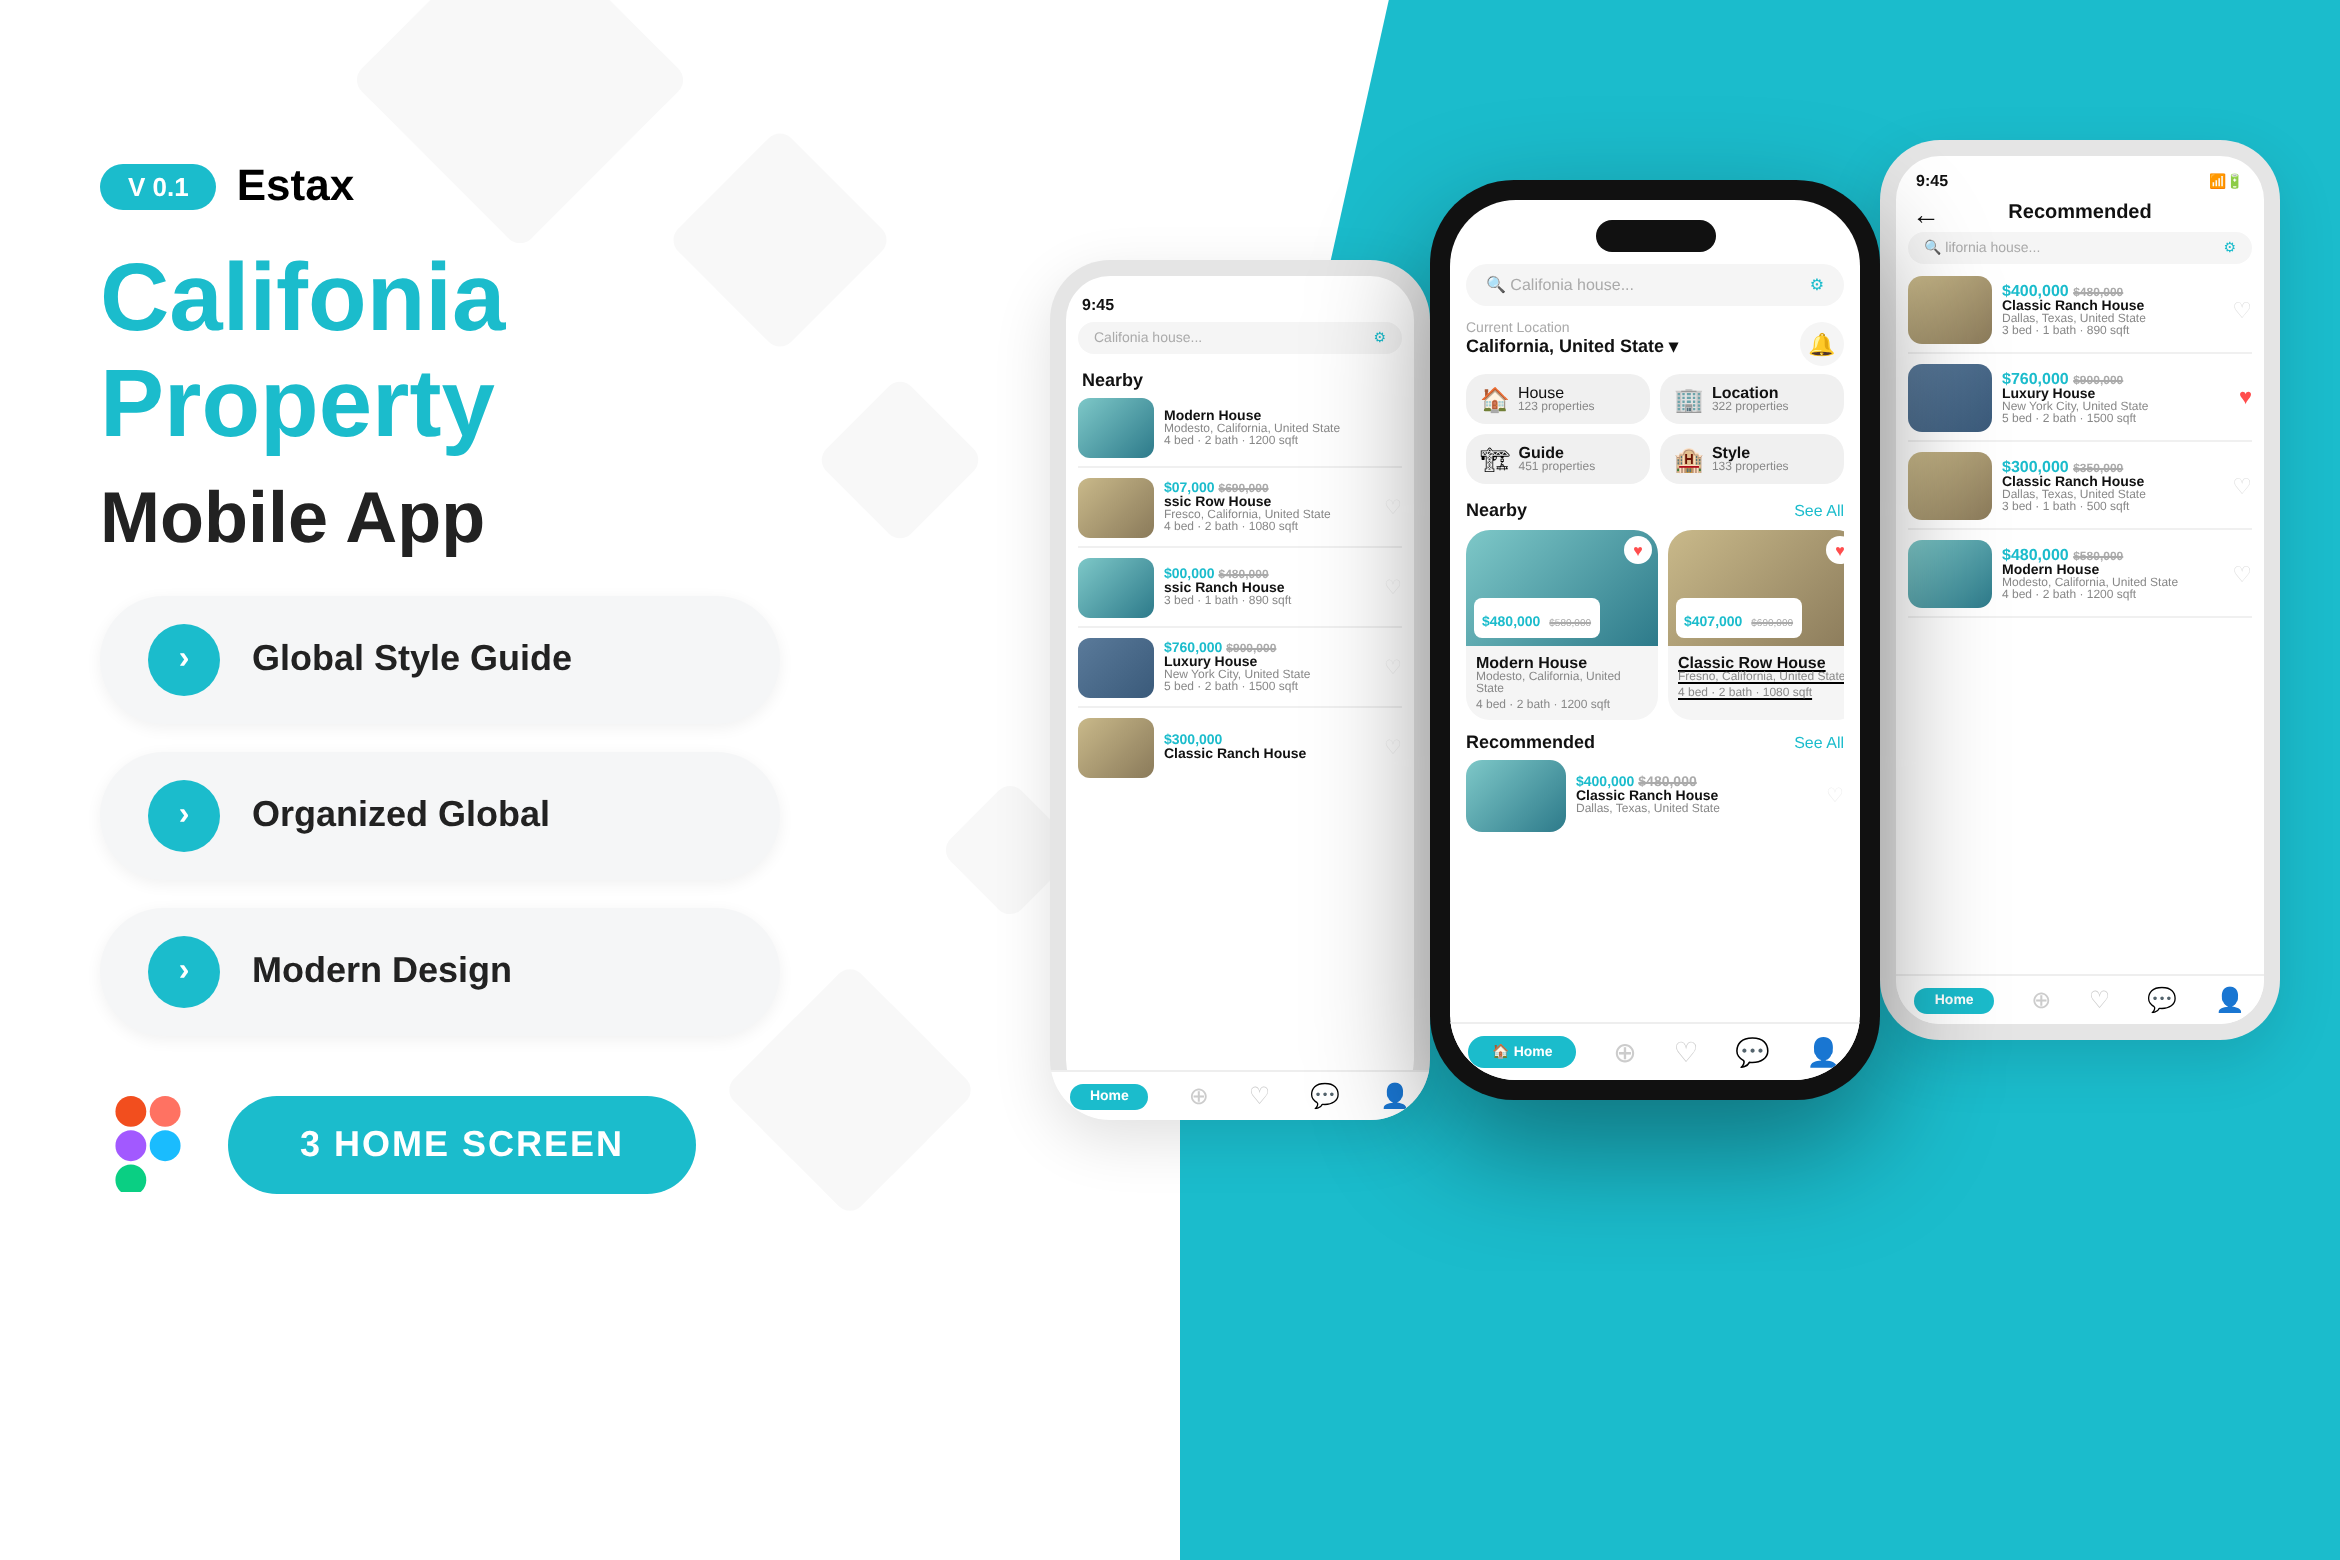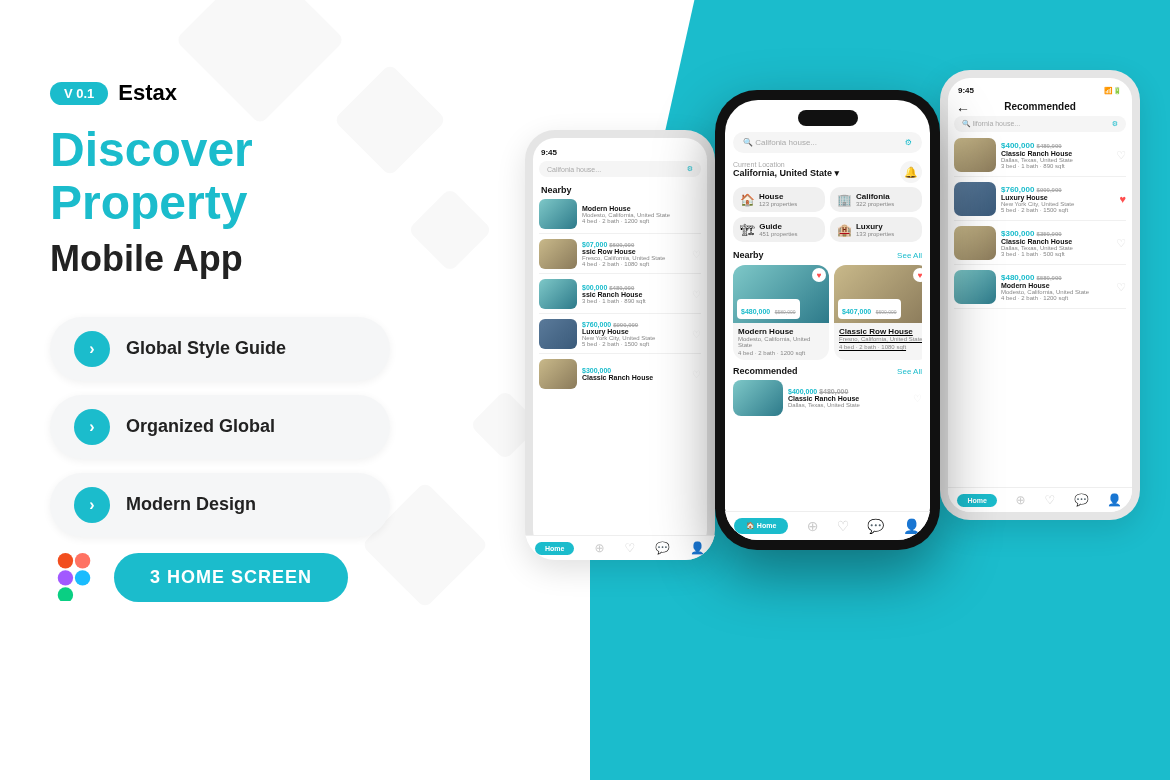--- a/index.html
+++ b/index.html
@@ -75,21 +75,21 @@
       font-size: 48px;
       font-weight: 800;
       color: #1bbccc;
       line-height: 1.1;
       margin-bottom: 8px;
     }
     .subheadline {
       font-size: 36px;
       font-weight: 700;
       color: #222;
-      margin-bottom: 37px;
+      margin-bottom: 18px;
     }
 
     .feature-item {
       display: flex;
       align-items: center;
       background: #f5f6f7;
       border-radius: 50px;
       padding: 14px 24px;
       margin-bottom: 14px;
       width: 340px;
@@ -111,21 +111,21 @@
     }
     .feature-label {
       font-size: 18px;
       font-weight: 600;
       color: #222;
     }
 
     .bottom-row {
       display: flex;
       align-items: center;
-      margin-top: 16px;
+      margin-top: 30px;
       gap: 16px;
     }
     .figma-icon {
       width: 48px;
       height: 48px;
     }
     .cta-button {
       background: #1bbccc;
       color: white;
       border-radius: 30px;
@@ -149,21 +149,21 @@
   <div class="hex-shape" style="width:90px;height:90px;top:500px;left:380px;"></div>
   <div class="hex-shape" style="width:50px;height:50px;top:400px;left:480px;"></div>
 </div>
 
 <div class="left-content">
   <div class="version-row">
     <span class="version-badge">V 0.1</span>
     <span class="brand-name">Estax</span>
   </div>
 
-  <div class="headline">Discover Property</div>
+  <div class="headline">Califonia Property</div>
   <div class="subheadline">Mobile App</div>
 
   <div class="feature-item">
     <div class="feature-icon">›</div>
     <span class="feature-label">Global Style Guide</span>
   </div>
 
   <div class="feature-item">
     <div class="feature-icon">›</div>
     <span class="feature-label">Organized Global</span>
@@ -279,42 +279,42 @@
             <div style="font-size:7px;color:#aaa;">Current Location</div>
             <div style="font-size:9px;font-weight:700;color:#111;">California, United State ▾</div>
           </div>
           <div style="width:22px;height:22px;border-radius:50%;background:#f5f5f5;display:flex;align-items:center;justify-content:center;font-size:11px;">🔔</div>
         </div>
 
         <div style="display:grid;grid-template-columns:1fr 1fr;gap:5px;margin-bottom:8px;">
           <div style="background:#f0f0f0;border-radius:10px;padding:5px 7px;display:flex;align-items:center;gap:4px;">
             <span style="font-size:12px;">🏠</span>
             <div>
-              <div style="font-size:8px;font-weight:700;color:#111;">House</div>
+              <div style="font-size:8px;font-weight:400;color:#111;">House</div>
               <div style="font-size:6px;color:#888;">123 properties</div>
             </div>
           </div>
           <div style="background:#f0f0f0;border-radius:10px;padding:5px 7px;display:flex;align-items:center;gap:4px;">
             <span style="font-size:12px;">🏢</span>
             <div>
-              <div style="font-size:8px;font-weight:700;color:#111;">Califonia</div>
+              <div style="font-size:8px;font-weight:700;color:#111;">Location</div>
               <div style="font-size:6px;color:#888;">322 properties</div>
             </div>
           </div>
           <div style="background:#f0f0f0;border-radius:10px;padding:5px 7px;display:flex;align-items:center;gap:4px;">
             <span style="font-size:12px;">🏗</span>
             <div>
               <div style="font-size:8px;font-weight:700;color:#111;">Guide</div>
               <div style="font-size:6px;color:#888;">451 properties</div>
             </div>
           </div>
           <div style="background:#f0f0f0;border-radius:10px;padding:5px 7px;display:flex;align-items:center;gap:4px;">
             <span style="font-size:12px;">🏨</span>
             <div>
-              <div style="font-size:8px;font-weight:700;color:#111;">Luxury</div>
+              <div style="font-size:8px;font-weight:700;color:#111;">Style</div>
               <div style="font-size:6px;color:#888;">133 properties</div>
             </div>
           </div>
         </div>
 
         <div style="display:flex;justify-content:space-between;align-items:center;margin-bottom:5px;">
           <span style="font-size:9px;font-weight:700;color:#111;">Nearby</span>
           <span style="font-size:8px;color:#1bbccc;">See All</span>
         </div>
 

